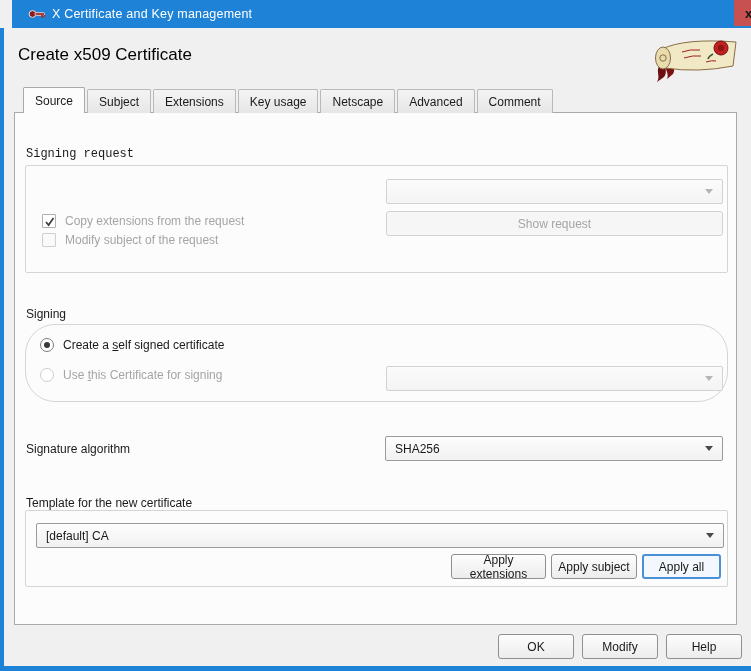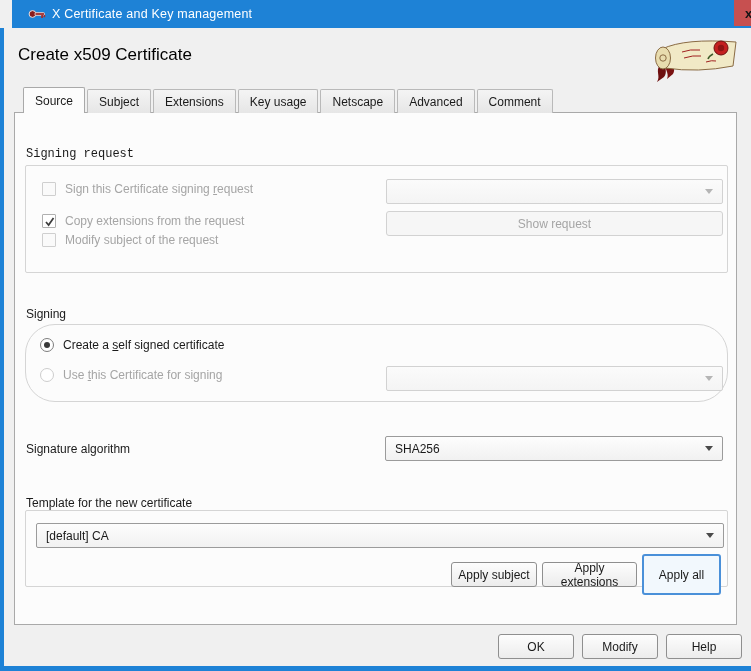--- a/index.html
+++ b/index.html
@@ -99,24 +99,20 @@
     <div class="tab">Netscape</div>
     <div class="tab">Advanced</div>
     <div class="tab">Comment</div>
   </div>
 
   <div class="pane">
 
     <div class="group-label" style="left:11px;top:34px;font-family:Liberation Mono, monospace;">Signing request</div>
     <div class="group-box" style="left:10px;top:52px;width:703px;height:108px;">
 
-      <div class="row" style="left:16px;top:16px;">
-        <span class="cb disabled"></span>
-        <span class="lbl disabled"><span>Sign this Certificate signing </span><span class="mn">r</span><span>equest</span></span>
-      </div>
       <div class="combo disabled" style="left:360px;top:13px;width:337px;height:25px;">
         <span></span>
         <span class="arrow"></span>
       </div>
 
       <div class="row" style="left:16px;top:48px;">
         <span class="cb">
           <svg width="14" height="14" viewBox="0 0 14 14">
               <path d="M3,7 L5.6,10 L10.5,3" fill="none" stroke="#3c3c3c" stroke-width="1.7"></path>
             </svg>
@@ -157,23 +153,23 @@
       <span class="arrow"></span>
     </div>
 
     <div class="group-label" style="left:11px;top:383px;">Template for the new certificate</div>
     <div class="group-box" style="left:10px;top:397px;width:703px;height:77px;">
       <div class="combo" style="left:10px;top:12px;width:688px;height:25px;">
         <span>[default] CA</span>
         <span class="arrow"></span>
       </div>
       <div class="row" style="right:6px;top:43px;gap:5px;">
+        <button class="btn" style="width:95px;height:25px;">Apply extensions</button>
         <button class="btn" style="width:86px;height:25px;">Apply subject</button>
-        <button class="btn" style="width:95px;height:25px;">Apply extensions</button>
-        <button class="btn focused" style="width:79px;height:41px;">Apply all</button>
+        <button class="btn focused" style="width:79px;height:25px;">Apply all</button>
       </div>
     </div>
 
   </div>
 
   <div class="footer">
     <button class="btn">OK</button>
     <button class="btn">Modify</button>
     <button class="btn">Help</button>
   </div>

